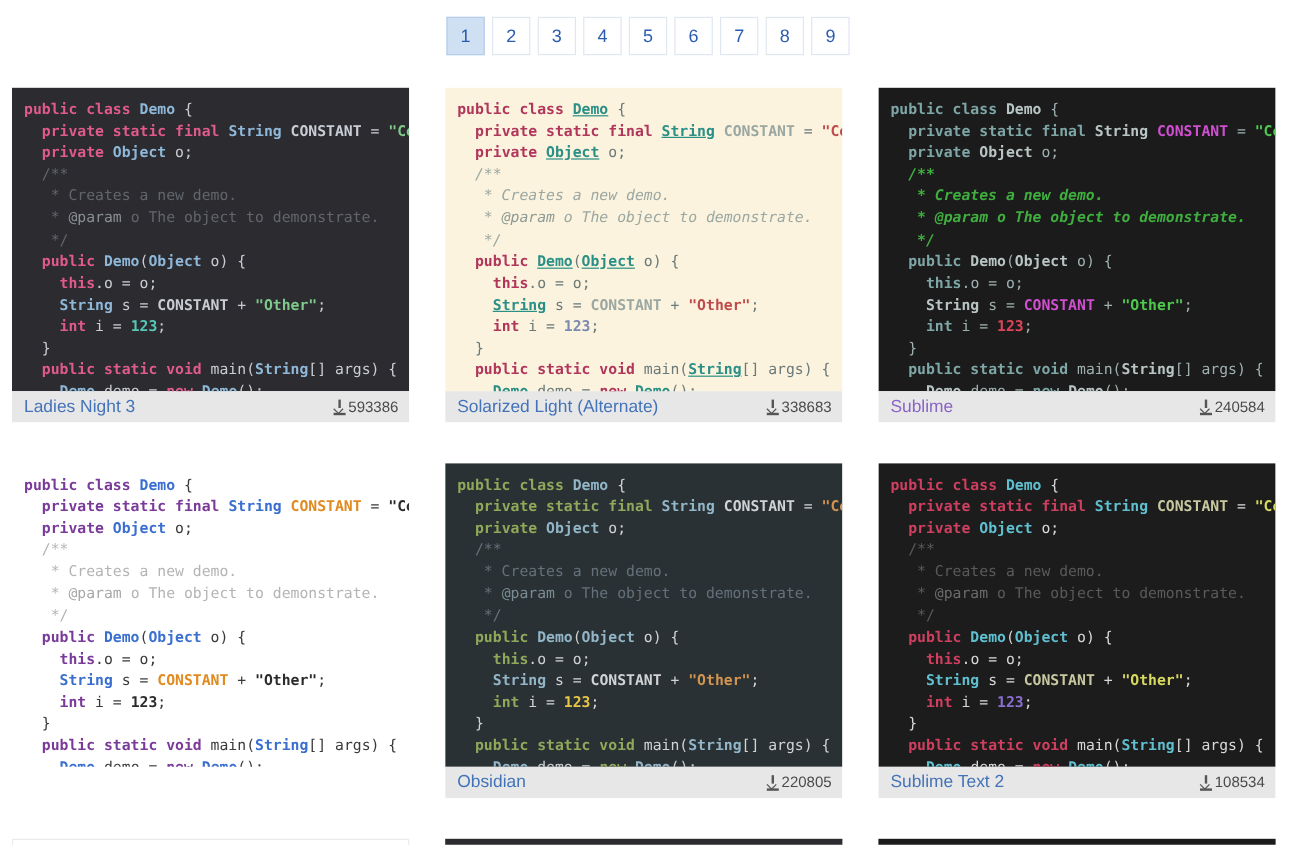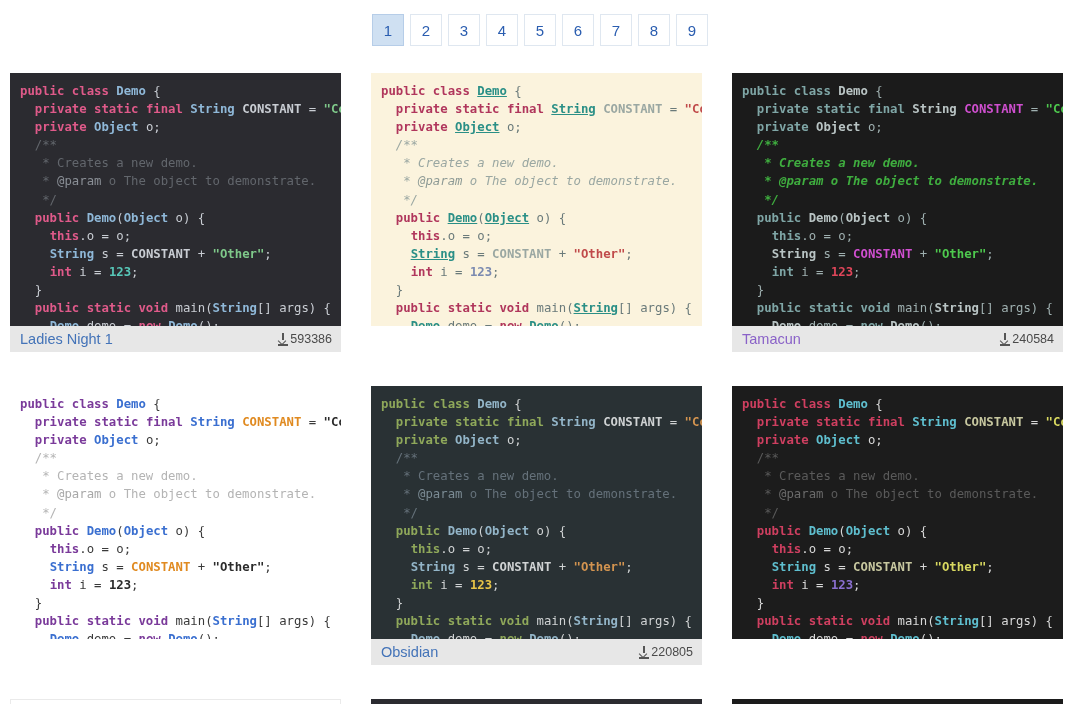--- a/index.html
+++ b/index.html
@@ -138,36 +138,45 @@
     <div class="pager-btn">6</div>
     <div class="pager-btn">7</div>
     <div class="pager-btn">8</div>
     <div class="pager-btn">9</div>
   </div>
 
 <div class="grid">
     <div class="card">
       <div class="code" style="background: rgb(43, 43, 48);"><div class="ln"><span class="tok" style="color: rgb(224, 90, 138); font-weight: bold;">public</span><span class="tok" style="color: rgb(201, 205, 211); font-weight: normal;"> </span><span class="tok" style="color: rgb(224, 90, 138); font-weight: bold;">class</span><span class="tok" style="color: rgb(201, 205, 211); font-weight: normal;"> </span><span class="tok" style="color: rgb(143, 184, 216); font-weight: bold;">Demo</span><span class="tok" style="color: rgb(201, 205, 211); font-weight: normal;"> {</span></div><div class="ln"><span class="tok" style="color: rgb(201, 205, 211); font-weight: normal;">  </span><span class="tok" style="color: rgb(224, 90, 138); font-weight: bold;">private</span><span class="tok" style="color: rgb(201, 205, 211); font-weight: normal;"> </span><span class="tok" style="color: rgb(224, 90, 138); font-weight: bold;">static</span><span class="tok" style="color: rgb(201, 205, 211); font-weight: normal;"> </span><span class="tok" style="color: rgb(224, 90, 138); font-weight: bold;">final</span><span class="tok" style="color: rgb(201, 205, 211); font-weight: normal;"> </span><span class="tok" style="color: rgb(143, 184, 216); font-weight: bold;">String</span><span class="tok" style="color: rgb(201, 205, 211); font-weight: normal;"> </span><span class="tok" style="color: rgb(201, 205, 211); font-weight: bold;">CONSTANT</span><span class="tok" style="color: rgb(201, 205, 211); font-weight: normal;"> = </span><span class="tok" style="color: rgb(127, 201, 138); font-weight: bold;">"Constant"</span></div><div class="ln"><span class="tok" style="color: rgb(201, 205, 211); font-weight: normal;">  </span><span class="tok" style="color: rgb(224, 90, 138); font-weight: bold;">private</span><span class="tok" style="color: rgb(201, 205, 211); font-weight: normal;"> </span><span class="tok" style="color: rgb(143, 184, 216); font-weight: bold;">Object</span><span class="tok" style="color: rgb(201, 205, 211); font-weight: normal;"> </span><span class="tok" style="color: rgb(201, 205, 211); font-weight: normal;">o</span><span class="tok" style="color: rgb(201, 205, 211); font-weight: normal;">;</span></div><div class="ln"><span class="tok" style="color: rgb(98, 102, 108); font-weight: normal;">  /**</span></div><div class="ln"><span class="tok" style="color: rgb(98, 102, 108); font-weight: normal;">   * Creates a new demo.</span></div><div class="ln"><span class="tok" style="color: rgb(98, 102, 108); font-weight: normal;">   * </span><span class="tok" style="color: rgb(138, 143, 150); font-weight: normal;">@param</span><span class="tok" style="color: rgb(98, 102, 108); font-weight: normal;"> o The object to demonstrate.</span></div><div class="ln"><span class="tok" style="color: rgb(98, 102, 108); font-weight: normal;">   */</span></div><div class="ln"><span class="tok" style="color: rgb(201, 205, 211); font-weight: normal;">  </span><span class="tok" style="color: rgb(224, 90, 138); font-weight: bold;">public</span><span class="tok" style="color: rgb(201, 205, 211); font-weight: normal;"> </span><span class="tok" style="color: rgb(143, 184, 216); font-weight: bold;">Demo</span><span class="tok" style="color: rgb(201, 205, 211); font-weight: normal;">(</span><span class="tok" style="color: rgb(143, 184, 216); font-weight: bold;">Object</span><span class="tok" style="color: rgb(201, 205, 211); font-weight: normal;"> </span><span class="tok" style="color: rgb(201, 205, 211); font-weight: normal;">o</span><span class="tok" style="color: rgb(201, 205, 211); font-weight: normal;">) {</span></div><div class="ln"><span class="tok" style="color: rgb(201, 205, 211); font-weight: normal;">    </span><span class="tok" style="color: rgb(224, 90, 138); font-weight: bold;">this</span><span class="tok" style="color: rgb(201, 205, 211); font-weight: normal;">.</span><span class="tok" style="color: rgb(201, 205, 211); font-weight: normal;">o</span><span class="tok" style="color: rgb(201, 205, 211); font-weight: normal;"> = </span><span class="tok" style="color: rgb(201, 205, 211); font-weight: normal;">o</span><span class="tok" style="color: rgb(201, 205, 211); font-weight: normal;">;</span></div><div class="ln"><span class="tok" style="color: rgb(201, 205, 211); font-weight: normal;">    </span><span class="tok" style="color: rgb(143, 184, 216); font-weight: bold;">String</span><span class="tok" style="color: rgb(201, 205, 211); font-weight: normal;"> </span><span class="tok" style="color: rgb(201, 205, 211); font-weight: normal;">s</span><span class="tok" style="color: rgb(201, 205, 211); font-weight: normal;"> = </span><span class="tok" style="color: rgb(201, 205, 211); font-weight: bold;">CONSTANT</span><span class="tok" style="color: rgb(201, 205, 211); font-weight: normal;"> + </span><span class="tok" style="color: rgb(127, 201, 138); font-weight: bold;">"Other"</span><span class="tok" style="color: rgb(201, 205, 211); font-weight: normal;">;</span></div><div class="ln"><span class="tok" style="color: rgb(201, 205, 211); font-weight: normal;">    </span><span class="tok" style="color: rgb(224, 90, 138); font-weight: bold;">int</span><span class="tok" style="color: rgb(201, 205, 211); font-weight: normal;"> </span><span class="tok" style="color: rgb(201, 205, 211); font-weight: normal;">i</span><span class="tok" style="color: rgb(201, 205, 211); font-weight: normal;"> = </span><span class="tok" style="color: rgb(87, 199, 184); font-weight: bold;">123</span><span class="tok" style="color: rgb(201, 205, 211); font-weight: normal;">;</span></div><div class="ln"><span class="tok" style="color: rgb(201, 205, 211); font-weight: normal;">  }</span></div><div class="ln"><span class="tok" style="color: rgb(201, 205, 211); font-weight: normal;">  </span><span class="tok" style="color: rgb(224, 90, 138); font-weight: bold;">public</span><span class="tok" style="color: rgb(201, 205, 211); font-weight: normal;"> </span><span class="tok" style="color: rgb(224, 90, 138); font-weight: bold;">static</span><span class="tok" style="color: rgb(201, 205, 211); font-weight: normal;"> </span><span class="tok" style="color: rgb(224, 90, 138); font-weight: bold;">void</span><span class="tok" style="color: rgb(201, 205, 211); font-weight: normal;"> </span><span class="tok" style="color: rgb(201, 205, 211); font-weight: normal;">main</span><span class="tok" style="color: rgb(201, 205, 211); font-weight: normal;">(</span><span class="tok" style="color: rgb(143, 184, 216); font-weight: bold;">String</span><span class="tok" style="color: rgb(201, 205, 211); font-weight: normal;">[] </span><span class="tok" style="color: rgb(201, 205, 211); font-weight: normal;">args</span><span class="tok" style="color: rgb(201, 205, 211); font-weight: normal;">) {</span></div><div class="ln"><span class="tok" style="color: rgb(201, 205, 211); font-weight: normal;">    </span><span class="tok" style="color: rgb(143, 184, 216); font-weight: bold;">Demo</span><span class="tok" style="color: rgb(201, 205, 211); font-weight: normal;"> </span><span class="tok" style="color: rgb(201, 205, 211); font-weight: normal;">demo</span><span class="tok" style="color: rgb(201, 205, 211); font-weight: normal;"> = </span><span class="tok" style="color: rgb(224, 90, 138); font-weight: bold;">new</span><span class="tok" style="color: rgb(201, 205, 211); font-weight: normal;"> </span><span class="tok" style="color: rgb(143, 184, 216); font-weight: bold;">Demo</span><span class="tok" style="color: rgb(201, 205, 211); font-weight: normal;">();</span></div></div>
       <div class="card-footer">
-        <a class="card-title" style="color: rgb(67, 115, 184); text-decoration: none;">Ladies Night 1</a>
+        <a class="card-title" style="color: rgb(67, 115, 184); text-decoration: none;">Ladies Night 3</a>
         <div class="card-dl">
           <span class="dl-icon">
             <span class="dl-bar"></span>
           </span>
           <span>593386</span>
         </div>
       </div>
     </div>
     <div class="card">
       <div class="code" style="background: rgb(251, 243, 221);"><div class="ln"><span class="tok" style="color: rgb(176, 54, 92); font-weight: bold;">public</span><span class="tok" style="color: rgb(106, 122, 122); font-weight: normal;"> </span><span class="tok" style="color: rgb(176, 54, 92); font-weight: bold;">class</span><span class="tok" style="color: rgb(106, 122, 122); font-weight: normal;"> </span><span class="tok" style="color: rgb(42, 143, 134); font-weight: bold; text-decoration: underline;">Demo</span><span class="tok" style="color: rgb(106, 122, 122); font-weight: normal;"> {</span></div><div class="ln"><span class="tok" style="color: rgb(106, 122, 122); font-weight: normal;">  </span><span class="tok" style="color: rgb(176, 54, 92); font-weight: bold;">private</span><span class="tok" style="color: rgb(106, 122, 122); font-weight: normal;"> </span><span class="tok" style="color: rgb(176, 54, 92); font-weight: bold;">static</span><span class="tok" style="color: rgb(106, 122, 122); font-weight: normal;"> </span><span class="tok" style="color: rgb(176, 54, 92); font-weight: bold;">final</span><span class="tok" style="color: rgb(106, 122, 122); font-weight: normal;"> </span><span class="tok" style="color: rgb(42, 143, 134); font-weight: bold; text-decoration: underline;">String</span><span class="tok" style="color: rgb(106, 122, 122); font-weight: normal;"> </span><span class="tok" style="color: rgb(154, 167, 162); font-weight: bold;">CONSTANT</span><span class="tok" style="color: rgb(106, 122, 122); font-weight: normal;"> = </span><span class="tok" style="color: rgb(192, 74, 74); font-weight: bold;">"Constant"</span></div><div class="ln"><span class="tok" style="color: rgb(106, 122, 122); font-weight: normal;">  </span><span class="tok" style="color: rgb(176, 54, 92); font-weight: bold;">private</span><span class="tok" style="color: rgb(106, 122, 122); font-weight: normal;"> </span><span class="tok" style="color: rgb(42, 143, 134); font-weight: bold; text-decoration: underline;">Object</span><span class="tok" style="color: rgb(106, 122, 122); font-weight: normal;"> </span><span class="tok" style="color: rgb(106, 122, 122); font-weight: normal;">o</span><span class="tok" style="color: rgb(106, 122, 122); font-weight: normal;">;</span></div><div class="ln"><span class="tok" style="color: rgb(154, 167, 162); font-style: italic; font-weight: normal;">  /**</span></div><div class="ln"><span class="tok" style="color: rgb(154, 167, 162); font-style: italic; font-weight: normal;">   * Creates a new demo.</span></div><div class="ln"><span class="tok" style="color: rgb(154, 167, 162); font-style: italic; font-weight: normal;">   * </span><span class="tok" style="color: rgb(141, 154, 149); font-style: italic; font-weight: normal;">@param</span><span class="tok" style="color: rgb(154, 167, 162); font-style: italic; font-weight: normal;"> o The object to demonstrate.</span></div><div class="ln"><span class="tok" style="color: rgb(154, 167, 162); font-style: italic; font-weight: normal;">   */</span></div><div class="ln"><span class="tok" style="color: rgb(106, 122, 122); font-weight: normal;">  </span><span class="tok" style="color: rgb(176, 54, 92); font-weight: bold;">public</span><span class="tok" style="color: rgb(106, 122, 122); font-weight: normal;"> </span><span class="tok" style="color: rgb(42, 143, 134); font-weight: bold; text-decoration: underline;">Demo</span><span class="tok" style="color: rgb(106, 122, 122); font-weight: normal;">(</span><span class="tok" style="color: rgb(42, 143, 134); font-weight: bold; text-decoration: underline;">Object</span><span class="tok" style="color: rgb(106, 122, 122); font-weight: normal;"> </span><span class="tok" style="color: rgb(106, 122, 122); font-weight: normal;">o</span><span class="tok" style="color: rgb(106, 122, 122); font-weight: normal;">) {</span></div><div class="ln"><span class="tok" style="color: rgb(106, 122, 122); font-weight: normal;">    </span><span class="tok" style="color: rgb(176, 54, 92); font-weight: bold;">this</span><span class="tok" style="color: rgb(106, 122, 122); font-weight: normal;">.</span><span class="tok" style="color: rgb(106, 122, 122); font-weight: normal;">o</span><span class="tok" style="color: rgb(106, 122, 122); font-weight: normal;"> = </span><span class="tok" style="color: rgb(106, 122, 122); font-weight: normal;">o</span><span class="tok" style="color: rgb(106, 122, 122); font-weight: normal;">;</span></div><div class="ln"><span class="tok" style="color: rgb(106, 122, 122); font-weight: normal;">    </span><span class="tok" style="color: rgb(42, 143, 134); font-weight: bold; text-decoration: underline;">String</span><span class="tok" style="color: rgb(106, 122, 122); font-weight: normal;"> </span><span class="tok" style="color: rgb(106, 122, 122); font-weight: normal;">s</span><span class="tok" style="color: rgb(106, 122, 122); font-weight: normal;"> = </span><span class="tok" style="color: rgb(154, 167, 162); font-weight: bold;">CONSTANT</span><span class="tok" style="color: rgb(106, 122, 122); font-weight: normal;"> + </span><span class="tok" style="color: rgb(192, 74, 74); font-weight: bold;">"Other"</span><span class="tok" style="color: rgb(106, 122, 122); font-weight: normal;">;</span></div><div class="ln"><span class="tok" style="color: rgb(106, 122, 122); font-weight: normal;">    </span><span class="tok" style="color: rgb(176, 54, 92); font-weight: bold;">int</span><span class="tok" style="color: rgb(106, 122, 122); font-weight: normal;"> </span><span class="tok" style="color: rgb(106, 122, 122); font-weight: normal;">i</span><span class="tok" style="color: rgb(106, 122, 122); font-weight: normal;"> = </span><span class="tok" style="color: rgb(123, 138, 176); font-weight: bold;">123</span><span class="tok" style="color: rgb(106, 122, 122); font-weight: normal;">;</span></div><div class="ln"><span class="tok" style="color: rgb(106, 122, 122); font-weight: normal;">  }</span></div><div class="ln"><span class="tok" style="color: rgb(106, 122, 122); font-weight: normal;">  </span><span class="tok" style="color: rgb(176, 54, 92); font-weight: bold;">public</span><span class="tok" style="color: rgb(106, 122, 122); font-weight: normal;"> </span><span class="tok" style="color: rgb(176, 54, 92); font-weight: bold;">static</span><span class="tok" style="color: rgb(106, 122, 122); font-weight: normal;"> </span><span class="tok" style="color: rgb(176, 54, 92); font-weight: bold;">void</span><span class="tok" style="color: rgb(106, 122, 122); font-weight: normal;"> </span><span class="tok" style="color: rgb(106, 122, 122); font-weight: normal;">main</span><span class="tok" style="color: rgb(106, 122, 122); font-weight: normal;">(</span><span class="tok" style="color: rgb(42, 143, 134); font-weight: bold; text-decoration: underline;">String</span><span class="tok" style="color: rgb(106, 122, 122); font-weight: normal;">[] </span><span class="tok" style="color: rgb(106, 122, 122); font-weight: normal;">args</span><span class="tok" style="color: rgb(106, 122, 122); font-weight: normal;">) {</span></div><div class="ln"><span class="tok" style="color: rgb(106, 122, 122); font-weight: normal;">    </span><span class="tok" style="color: rgb(42, 143, 134); font-weight: bold; text-decoration: underline;">Demo</span><span class="tok" style="color: rgb(106, 122, 122); font-weight: normal;"> </span><span class="tok" style="color: rgb(106, 122, 122); font-weight: normal;">demo</span><span class="tok" style="color: rgb(106, 122, 122); font-weight: normal;"> = </span><span class="tok" style="color: rgb(176, 54, 92); font-weight: bold;">new</span><span class="tok" style="color: rgb(106, 122, 122); font-weight: normal;"> </span><span class="tok" style="color: rgb(42, 143, 134); font-weight: bold; text-decoration: underline;">Demo</span><span class="tok" style="color: rgb(106, 122, 122); font-weight: normal;">();</span></div></div>
+      <div class="card-footer">
+        <a class="card-title" style="color: rgb(67, 115, 184); text-decoration: none;">Solarized Light (Alternate)</a>
+        <div class="card-dl">
+          <span class="dl-icon">
+            <span class="dl-bar"></span>
+          </span>
+          <span>338683</span>
+        </div>
+      </div>
     </div>
     <div class="card">
       <div class="code" style="background: rgb(27, 27, 27);"><div class="ln"><span class="tok" style="color: rgb(127, 166, 166); font-weight: bold;">public</span><span class="tok" style="color: rgb(159, 176, 176); font-weight: normal;"> </span><span class="tok" style="color: rgb(127, 166, 166); font-weight: bold;">class</span><span class="tok" style="color: rgb(159, 176, 176); font-weight: normal;"> </span><span class="tok" style="color: rgb(185, 196, 196); font-weight: bold;">Demo</span><span class="tok" style="color: rgb(159, 176, 176); font-weight: normal;"> {</span></div><div class="ln"><span class="tok" style="color: rgb(159, 176, 176); font-weight: normal;">  </span><span class="tok" style="color: rgb(127, 166, 166); font-weight: bold;">private</span><span class="tok" style="color: rgb(159, 176, 176); font-weight: normal;"> </span><span class="tok" style="color: rgb(127, 166, 166); font-weight: bold;">static</span><span class="tok" style="color: rgb(159, 176, 176); font-weight: normal;"> </span><span class="tok" style="color: rgb(127, 166, 166); font-weight: bold;">final</span><span class="tok" style="color: rgb(159, 176, 176); font-weight: normal;"> </span><span class="tok" style="color: rgb(185, 196, 196); font-weight: bold;">String</span><span class="tok" style="color: rgb(159, 176, 176); font-weight: normal;"> </span><span class="tok" style="color: rgb(208, 79, 208); font-weight: bold;">CONSTANT</span><span class="tok" style="color: rgb(159, 176, 176); font-weight: normal;"> = </span><span class="tok" style="color: rgb(78, 201, 78); font-weight: bold;">"Constant"</span></div><div class="ln"><span class="tok" style="color: rgb(159, 176, 176); font-weight: normal;">  </span><span class="tok" style="color: rgb(127, 166, 166); font-weight: bold;">private</span><span class="tok" style="color: rgb(159, 176, 176); font-weight: normal;"> </span><span class="tok" style="color: rgb(185, 196, 196); font-weight: bold;">Object</span><span class="tok" style="color: rgb(159, 176, 176); font-weight: normal;"> </span><span class="tok" style="color: rgb(159, 176, 176); font-weight: normal;">o</span><span class="tok" style="color: rgb(159, 176, 176); font-weight: normal;">;</span></div><div class="ln"><span class="tok" style="color: rgb(63, 174, 63); font-style: italic; font-weight: bold;">  /**</span></div><div class="ln"><span class="tok" style="color: rgb(63, 174, 63); font-style: italic; font-weight: bold;">   * Creates a new demo.</span></div><div class="ln"><span class="tok" style="color: rgb(63, 174, 63); font-style: italic; font-weight: bold;">   * </span><span class="tok" style="color: rgb(63, 174, 63); font-style: italic; font-weight: bold;">@param</span><span class="tok" style="color: rgb(63, 174, 63); font-style: italic; font-weight: bold;"> o The object to demonstrate.</span></div><div class="ln"><span class="tok" style="color: rgb(63, 174, 63); font-style: italic; font-weight: bold;">   */</span></div><div class="ln"><span class="tok" style="color: rgb(159, 176, 176); font-weight: normal;">  </span><span class="tok" style="color: rgb(127, 166, 166); font-weight: bold;">public</span><span class="tok" style="color: rgb(159, 176, 176); font-weight: normal;"> </span><span class="tok" style="color: rgb(185, 196, 196); font-weight: bold;">Demo</span><span class="tok" style="color: rgb(159, 176, 176); font-weight: normal;">(</span><span class="tok" style="color: rgb(185, 196, 196); font-weight: bold;">Object</span><span class="tok" style="color: rgb(159, 176, 176); font-weight: normal;"> </span><span class="tok" style="color: rgb(159, 176, 176); font-weight: normal;">o</span><span class="tok" style="color: rgb(159, 176, 176); font-weight: normal;">) {</span></div><div class="ln"><span class="tok" style="color: rgb(159, 176, 176); font-weight: normal;">    </span><span class="tok" style="color: rgb(127, 166, 166); font-weight: bold;">this</span><span class="tok" style="color: rgb(159, 176, 176); font-weight: normal;">.</span><span class="tok" style="color: rgb(159, 176, 176); font-weight: normal;">o</span><span class="tok" style="color: rgb(159, 176, 176); font-weight: normal;"> = </span><span class="tok" style="color: rgb(159, 176, 176); font-weight: normal;">o</span><span class="tok" style="color: rgb(159, 176, 176); font-weight: normal;">;</span></div><div class="ln"><span class="tok" style="color: rgb(159, 176, 176); font-weight: normal;">    </span><span class="tok" style="color: rgb(185, 196, 196); font-weight: bold;">String</span><span class="tok" style="color: rgb(159, 176, 176); font-weight: normal;"> </span><span class="tok" style="color: rgb(159, 176, 176); font-weight: normal;">s</span><span class="tok" style="color: rgb(159, 176, 176); font-weight: normal;"> = </span><span class="tok" style="color: rgb(208, 79, 208); font-weight: bold;">CONSTANT</span><span class="tok" style="color: rgb(159, 176, 176); font-weight: normal;"> + </span><span class="tok" style="color: rgb(78, 201, 78); font-weight: bold;">"Other"</span><span class="tok" style="color: rgb(159, 176, 176); font-weight: normal;">;</span></div><div class="ln"><span class="tok" style="color: rgb(159, 176, 176); font-weight: normal;">    </span><span class="tok" style="color: rgb(127, 166, 166); font-weight: bold;">int</span><span class="tok" style="color: rgb(159, 176, 176); font-weight: normal;"> </span><span class="tok" style="color: rgb(159, 176, 176); font-weight: normal;">i</span><span class="tok" style="color: rgb(159, 176, 176); font-weight: normal;"> = </span><span class="tok" style="color: rgb(224, 70, 90); font-weight: bold;">123</span><span class="tok" style="color: rgb(159, 176, 176); font-weight: normal;">;</span></div><div class="ln"><span class="tok" style="color: rgb(159, 176, 176); font-weight: normal;">  }</span></div><div class="ln"><span class="tok" style="color: rgb(159, 176, 176); font-weight: normal;">  </span><span class="tok" style="color: rgb(127, 166, 166); font-weight: bold;">public</span><span class="tok" style="color: rgb(159, 176, 176); font-weight: normal;"> </span><span class="tok" style="color: rgb(127, 166, 166); font-weight: bold;">static</span><span class="tok" style="color: rgb(159, 176, 176); font-weight: normal;"> </span><span class="tok" style="color: rgb(127, 166, 166); font-weight: bold;">void</span><span class="tok" style="color: rgb(159, 176, 176); font-weight: normal;"> </span><span class="tok" style="color: rgb(159, 176, 176); font-weight: normal;">main</span><span class="tok" style="color: rgb(159, 176, 176); font-weight: normal;">(</span><span class="tok" style="color: rgb(185, 196, 196); font-weight: bold;">String</span><span class="tok" style="color: rgb(159, 176, 176); font-weight: normal;">[] </span><span class="tok" style="color: rgb(159, 176, 176); font-weight: normal;">args</span><span class="tok" style="color: rgb(159, 176, 176); font-weight: normal;">) {</span></div><div class="ln"><span class="tok" style="color: rgb(159, 176, 176); font-weight: normal;">    </span><span class="tok" style="color: rgb(185, 196, 196); font-weight: bold;">Demo</span><span class="tok" style="color: rgb(159, 176, 176); font-weight: normal;"> </span><span class="tok" style="color: rgb(159, 176, 176); font-weight: normal;">demo</span><span class="tok" style="color: rgb(159, 176, 176); font-weight: normal;"> = </span><span class="tok" style="color: rgb(127, 166, 166); font-weight: bold;">new</span><span class="tok" style="color: rgb(159, 176, 176); font-weight: normal;"> </span><span class="tok" style="color: rgb(185, 196, 196); font-weight: bold;">Demo</span><span class="tok" style="color: rgb(159, 176, 176); font-weight: normal;">();</span></div></div>
       <div class="card-footer">
-        <a class="card-title" style="color: rgb(138, 98, 200); text-decoration: none;">Tamacun</a>
+        <a class="card-title" style="color: rgb(138, 98, 200); text-decoration: none;">Sublime</a>
         <div class="card-dl">
           <span class="dl-icon">
             <span class="dl-bar"></span>
           </span>
           <span>240584</span>
         </div>
       </div>
     </div>
     <div class="card">
       <div class="code" style="background: rgb(255, 255, 255);"><div class="ln"><span class="tok" style="color: rgb(122, 58, 154); font-weight: bold;">public</span><span class="tok" style="color: rgb(58, 58, 58); font-weight: normal;"> </span><span class="tok" style="color: rgb(122, 58, 154); font-weight: bold;">class</span><span class="tok" style="color: rgb(58, 58, 58); font-weight: normal;"> </span><span class="tok" style="color: rgb(58, 111, 208); font-weight: bold;">Demo</span><span class="tok" style="color: rgb(58, 58, 58); font-weight: normal;"> {</span></div><div class="ln"><span class="tok" style="color: rgb(58, 58, 58); font-weight: normal;">  </span><span class="tok" style="color: rgb(122, 58, 154); font-weight: bold;">private</span><span class="tok" style="color: rgb(58, 58, 58); font-weight: normal;"> </span><span class="tok" style="color: rgb(122, 58, 154); font-weight: bold;">static</span><span class="tok" style="color: rgb(58, 58, 58); font-weight: normal;"> </span><span class="tok" style="color: rgb(122, 58, 154); font-weight: bold;">final</span><span class="tok" style="color: rgb(58, 58, 58); font-weight: normal;"> </span><span class="tok" style="color: rgb(58, 111, 208); font-weight: bold;">String</span><span class="tok" style="color: rgb(58, 58, 58); font-weight: normal;"> </span><span class="tok" style="color: rgb(224, 138, 32); font-weight: bold;">CONSTANT</span><span class="tok" style="color: rgb(58, 58, 58); font-weight: normal;"> = </span><span class="tok" style="color: rgb(43, 43, 43); font-weight: bold;">"Constant"</span></div><div class="ln"><span class="tok" style="color: rgb(58, 58, 58); font-weight: normal;">  </span><span class="tok" style="color: rgb(122, 58, 154); font-weight: bold;">private</span><span class="tok" style="color: rgb(58, 58, 58); font-weight: normal;"> </span><span class="tok" style="color: rgb(58, 111, 208); font-weight: bold;">Object</span><span class="tok" style="color: rgb(58, 58, 58); font-weight: normal;"> </span><span class="tok" style="color: rgb(58, 58, 58); font-weight: normal;">o</span><span class="tok" style="color: rgb(58, 58, 58); font-weight: normal;">;</span></div><div class="ln"><span class="tok" style="color: rgb(180, 180, 180); font-weight: normal;">  /**</span></div><div class="ln"><span class="tok" style="color: rgb(180, 180, 180); font-weight: normal;">   * Creates a new demo.</span></div><div class="ln"><span class="tok" style="color: rgb(180, 180, 180); font-weight: normal;">   * </span><span class="tok" style="color: rgb(168, 168, 168); font-weight: normal;">@param</span><span class="tok" style="color: rgb(180, 180, 180); font-weight: normal;"> o The object to demonstrate.</span></div><div class="ln"><span class="tok" style="color: rgb(180, 180, 180); font-weight: normal;">   */</span></div><div class="ln"><span class="tok" style="color: rgb(58, 58, 58); font-weight: normal;">  </span><span class="tok" style="color: rgb(122, 58, 154); font-weight: bold;">public</span><span class="tok" style="color: rgb(58, 58, 58); font-weight: normal;"> </span><span class="tok" style="color: rgb(58, 111, 208); font-weight: bold;">Demo</span><span class="tok" style="color: rgb(58, 58, 58); font-weight: normal;">(</span><span class="tok" style="color: rgb(58, 111, 208); font-weight: bold;">Object</span><span class="tok" style="color: rgb(58, 58, 58); font-weight: normal;"> </span><span class="tok" style="color: rgb(58, 58, 58); font-weight: normal;">o</span><span class="tok" style="color: rgb(58, 58, 58); font-weight: normal;">) {</span></div><div class="ln"><span class="tok" style="color: rgb(58, 58, 58); font-weight: normal;">    </span><span class="tok" style="color: rgb(122, 58, 154); font-weight: bold;">this</span><span class="tok" style="color: rgb(58, 58, 58); font-weight: normal;">.</span><span class="tok" style="color: rgb(58, 58, 58); font-weight: normal;">o</span><span class="tok" style="color: rgb(58, 58, 58); font-weight: normal;"> = </span><span class="tok" style="color: rgb(58, 58, 58); font-weight: normal;">o</span><span class="tok" style="color: rgb(58, 58, 58); font-weight: normal;">;</span></div><div class="ln"><span class="tok" style="color: rgb(58, 58, 58); font-weight: normal;">    </span><span class="tok" style="color: rgb(58, 111, 208); font-weight: bold;">String</span><span class="tok" style="color: rgb(58, 58, 58); font-weight: normal;"> </span><span class="tok" style="color: rgb(58, 58, 58); font-weight: normal;">s</span><span class="tok" style="color: rgb(58, 58, 58); font-weight: normal;"> = </span><span class="tok" style="color: rgb(224, 138, 32); font-weight: bold;">CONSTANT</span><span class="tok" style="color: rgb(58, 58, 58); font-weight: normal;"> + </span><span class="tok" style="color: rgb(43, 43, 43); font-weight: bold;">"Other"</span><span class="tok" style="color: rgb(58, 58, 58); font-weight: normal;">;</span></div><div class="ln"><span class="tok" style="color: rgb(58, 58, 58); font-weight: normal;">    </span><span class="tok" style="color: rgb(122, 58, 154); font-weight: bold;">int</span><span class="tok" style="color: rgb(58, 58, 58); font-weight: normal;"> </span><span class="tok" style="color: rgb(58, 58, 58); font-weight: normal;">i</span><span class="tok" style="color: rgb(58, 58, 58); font-weight: normal;"> = </span><span class="tok" style="color: rgb(43, 43, 43); font-weight: bold;">123</span><span class="tok" style="color: rgb(58, 58, 58); font-weight: normal;">;</span></div><div class="ln"><span class="tok" style="color: rgb(58, 58, 58); font-weight: normal;">  }</span></div><div class="ln"><span class="tok" style="color: rgb(58, 58, 58); font-weight: normal;">  </span><span class="tok" style="color: rgb(122, 58, 154); font-weight: bold;">public</span><span class="tok" style="color: rgb(58, 58, 58); font-weight: normal;"> </span><span class="tok" style="color: rgb(122, 58, 154); font-weight: bold;">static</span><span class="tok" style="color: rgb(58, 58, 58); font-weight: normal;"> </span><span class="tok" style="color: rgb(122, 58, 154); font-weight: bold;">void</span><span class="tok" style="color: rgb(58, 58, 58); font-weight: normal;"> </span><span class="tok" style="color: rgb(58, 58, 58); font-weight: normal;">main</span><span class="tok" style="color: rgb(58, 58, 58); font-weight: normal;">(</span><span class="tok" style="color: rgb(58, 111, 208); font-weight: bold;">String</span><span class="tok" style="color: rgb(58, 58, 58); font-weight: normal;">[] </span><span class="tok" style="color: rgb(58, 58, 58); font-weight: normal;">args</span><span class="tok" style="color: rgb(58, 58, 58); font-weight: normal;">) {</span></div><div class="ln"><span class="tok" style="color: rgb(58, 58, 58); font-weight: normal;">    </span><span class="tok" style="color: rgb(58, 111, 208); font-weight: bold;">Demo</span><span class="tok" style="color: rgb(58, 58, 58); font-weight: normal;"> </span><span class="tok" style="color: rgb(58, 58, 58); font-weight: normal;">demo</span><span class="tok" style="color: rgb(58, 58, 58); font-weight: normal;"> = </span><span class="tok" style="color: rgb(122, 58, 154); font-weight: bold;">new</span><span class="tok" style="color: rgb(58, 58, 58); font-weight: normal;"> </span><span class="tok" style="color: rgb(58, 111, 208); font-weight: bold;">Demo</span><span class="tok" style="color: rgb(58, 58, 58); font-weight: normal;">();</span></div></div>
@@ -179,20 +188,29 @@
         <div class="card-dl">
           <span class="dl-icon">
             <span class="dl-bar"></span>
           </span>
           <span>220805</span>
         </div>
       </div>
     </div>
     <div class="card">
       <div class="code" style="background: rgb(28, 28, 28);"><div class="ln"><span class="tok" style="color: rgb(207, 63, 96); font-weight: bold;">public</span><span class="tok" style="color: rgb(216, 216, 216); font-weight: normal;"> </span><span class="tok" style="color: rgb(207, 63, 96); font-weight: bold;">class</span><span class="tok" style="color: rgb(216, 216, 216); font-weight: normal;"> </span><span class="tok" style="color: rgb(95, 191, 207); font-weight: bold;">Demo</span><span class="tok" style="color: rgb(216, 216, 216); font-weight: normal;"> {</span></div><div class="ln"><span class="tok" style="color: rgb(216, 216, 216); font-weight: normal;">  </span><span class="tok" style="color: rgb(207, 63, 96); font-weight: bold;">private</span><span class="tok" style="color: rgb(216, 216, 216); font-weight: normal;"> </span><span class="tok" style="color: rgb(207, 63, 96); font-weight: bold;">static</span><span class="tok" style="color: rgb(216, 216, 216); font-weight: normal;"> </span><span class="tok" style="color: rgb(207, 63, 96); font-weight: bold;">final</span><span class="tok" style="color: rgb(216, 216, 216); font-weight: normal;"> </span><span class="tok" style="color: rgb(95, 191, 207); font-weight: bold;">String</span><span class="tok" style="color: rgb(216, 216, 216); font-weight: normal;"> </span><span class="tok" style="color: rgb(200, 200, 160); font-weight: bold;">CONSTANT</span><span class="tok" style="color: rgb(216, 216, 216); font-weight: normal;"> = </span><span class="tok" style="color: rgb(216, 216, 96); font-weight: bold;">"Constant"</span></div><div class="ln"><span class="tok" style="color: rgb(216, 216, 216); font-weight: normal;">  </span><span class="tok" style="color: rgb(207, 63, 96); font-weight: bold;">private</span><span class="tok" style="color: rgb(216, 216, 216); font-weight: normal;"> </span><span class="tok" style="color: rgb(95, 191, 207); font-weight: bold;">Object</span><span class="tok" style="color: rgb(216, 216, 216); font-weight: normal;"> </span><span class="tok" style="color: rgb(216, 216, 216); font-weight: normal;">o</span><span class="tok" style="color: rgb(216, 216, 216); font-weight: normal;">;</span></div><div class="ln"><span class="tok" style="color: rgb(90, 90, 90); font-weight: normal;">  /**</span></div><div class="ln"><span class="tok" style="color: rgb(90, 90, 90); font-weight: normal;">   * Creates a new demo.</span></div><div class="ln"><span class="tok" style="color: rgb(90, 90, 90); font-weight: normal;">   * </span><span class="tok" style="color: rgb(107, 107, 107); font-weight: normal;">@param</span><span class="tok" style="color: rgb(90, 90, 90); font-weight: normal;"> o The object to demonstrate.</span></div><div class="ln"><span class="tok" style="color: rgb(90, 90, 90); font-weight: normal;">   */</span></div><div class="ln"><span class="tok" style="color: rgb(216, 216, 216); font-weight: normal;">  </span><span class="tok" style="color: rgb(207, 63, 96); font-weight: bold;">public</span><span class="tok" style="color: rgb(216, 216, 216); font-weight: normal;"> </span><span class="tok" style="color: rgb(95, 191, 207); font-weight: bold;">Demo</span><span class="tok" style="color: rgb(216, 216, 216); font-weight: normal;">(</span><span class="tok" style="color: rgb(95, 191, 207); font-weight: bold;">Object</span><span class="tok" style="color: rgb(216, 216, 216); font-weight: normal;"> </span><span class="tok" style="color: rgb(216, 216, 216); font-weight: normal;">o</span><span class="tok" style="color: rgb(216, 216, 216); font-weight: normal;">) {</span></div><div class="ln"><span class="tok" style="color: rgb(216, 216, 216); font-weight: normal;">    </span><span class="tok" style="color: rgb(207, 63, 96); font-weight: bold;">this</span><span class="tok" style="color: rgb(216, 216, 216); font-weight: normal;">.</span><span class="tok" style="color: rgb(216, 216, 216); font-weight: normal;">o</span><span class="tok" style="color: rgb(216, 216, 216); font-weight: normal;"> = </span><span class="tok" style="color: rgb(216, 216, 216); font-weight: normal;">o</span><span class="tok" style="color: rgb(216, 216, 216); font-weight: normal;">;</span></div><div class="ln"><span class="tok" style="color: rgb(216, 216, 216); font-weight: normal;">    </span><span class="tok" style="color: rgb(95, 191, 207); font-weight: bold;">String</span><span class="tok" style="color: rgb(216, 216, 216); font-weight: normal;"> </span><span class="tok" style="color: rgb(216, 216, 216); font-weight: normal;">s</span><span class="tok" style="color: rgb(216, 216, 216); font-weight: normal;"> = </span><span class="tok" style="color: rgb(200, 200, 160); font-weight: bold;">CONSTANT</span><span class="tok" style="color: rgb(216, 216, 216); font-weight: normal;"> + </span><span class="tok" style="color: rgb(216, 216, 96); font-weight: bold;">"Other"</span><span class="tok" style="color: rgb(216, 216, 216); font-weight: normal;">;</span></div><div class="ln"><span class="tok" style="color: rgb(216, 216, 216); font-weight: normal;">    </span><span class="tok" style="color: rgb(207, 63, 96); font-weight: bold;">int</span><span class="tok" style="color: rgb(216, 216, 216); font-weight: normal;"> </span><span class="tok" style="color: rgb(216, 216, 216); font-weight: normal;">i</span><span class="tok" style="color: rgb(216, 216, 216); font-weight: normal;"> = </span><span class="tok" style="color: rgb(138, 111, 208); font-weight: bold;">123</span><span class="tok" style="color: rgb(216, 216, 216); font-weight: normal;">;</span></div><div class="ln"><span class="tok" style="color: rgb(216, 216, 216); font-weight: normal;">  }</span></div><div class="ln"><span class="tok" style="color: rgb(216, 216, 216); font-weight: normal;">  </span><span class="tok" style="color: rgb(207, 63, 96); font-weight: bold;">public</span><span class="tok" style="color: rgb(216, 216, 216); font-weight: normal;"> </span><span class="tok" style="color: rgb(207, 63, 96); font-weight: bold;">static</span><span class="tok" style="color: rgb(216, 216, 216); font-weight: normal;"> </span><span class="tok" style="color: rgb(207, 63, 96); font-weight: bold;">void</span><span class="tok" style="color: rgb(216, 216, 216); font-weight: normal;"> </span><span class="tok" style="color: rgb(216, 216, 216); font-weight: normal;">main</span><span class="tok" style="color: rgb(216, 216, 216); font-weight: normal;">(</span><span class="tok" style="color: rgb(95, 191, 207); font-weight: bold;">String</span><span class="tok" style="color: rgb(216, 216, 216); font-weight: normal;">[] </span><span class="tok" style="color: rgb(216, 216, 216); font-weight: normal;">args</span><span class="tok" style="color: rgb(216, 216, 216); font-weight: normal;">) {</span></div><div class="ln"><span class="tok" style="color: rgb(216, 216, 216); font-weight: normal;">    </span><span class="tok" style="color: rgb(95, 191, 207); font-weight: bold;">Demo</span><span class="tok" style="color: rgb(216, 216, 216); font-weight: normal;"> </span><span class="tok" style="color: rgb(216, 216, 216); font-weight: normal;">demo</span><span class="tok" style="color: rgb(216, 216, 216); font-weight: normal;"> = </span><span class="tok" style="color: rgb(207, 63, 96); font-weight: bold;">new</span><span class="tok" style="color: rgb(216, 216, 216); font-weight: normal;"> </span><span class="tok" style="color: rgb(95, 191, 207); font-weight: bold;">Demo</span><span class="tok" style="color: rgb(216, 216, 216); font-weight: normal;">();</span></div></div>
+      <div class="card-footer">
+        <a class="card-title" style="color: rgb(67, 115, 184); text-decoration: none;">Sublime Text 2</a>
+        <div class="card-dl">
+          <span class="dl-icon">
+            <span class="dl-bar"></span>
+          </span>
+          <span>108534</span>
+        </div>
+      </div>
     </div>
   </div>
 
 <div class="bottom-peek">
     <div class="peek-card" style="background: rgb(255, 255, 255); border: 1px solid rgb(234, 234, 234);"></div>
     <div class="peek-card" style="background: rgb(43, 43, 48);"></div>
     <div class="peek-card" style="background: rgb(27, 27, 27);"></div>
   </div>
 
 </body></html>

